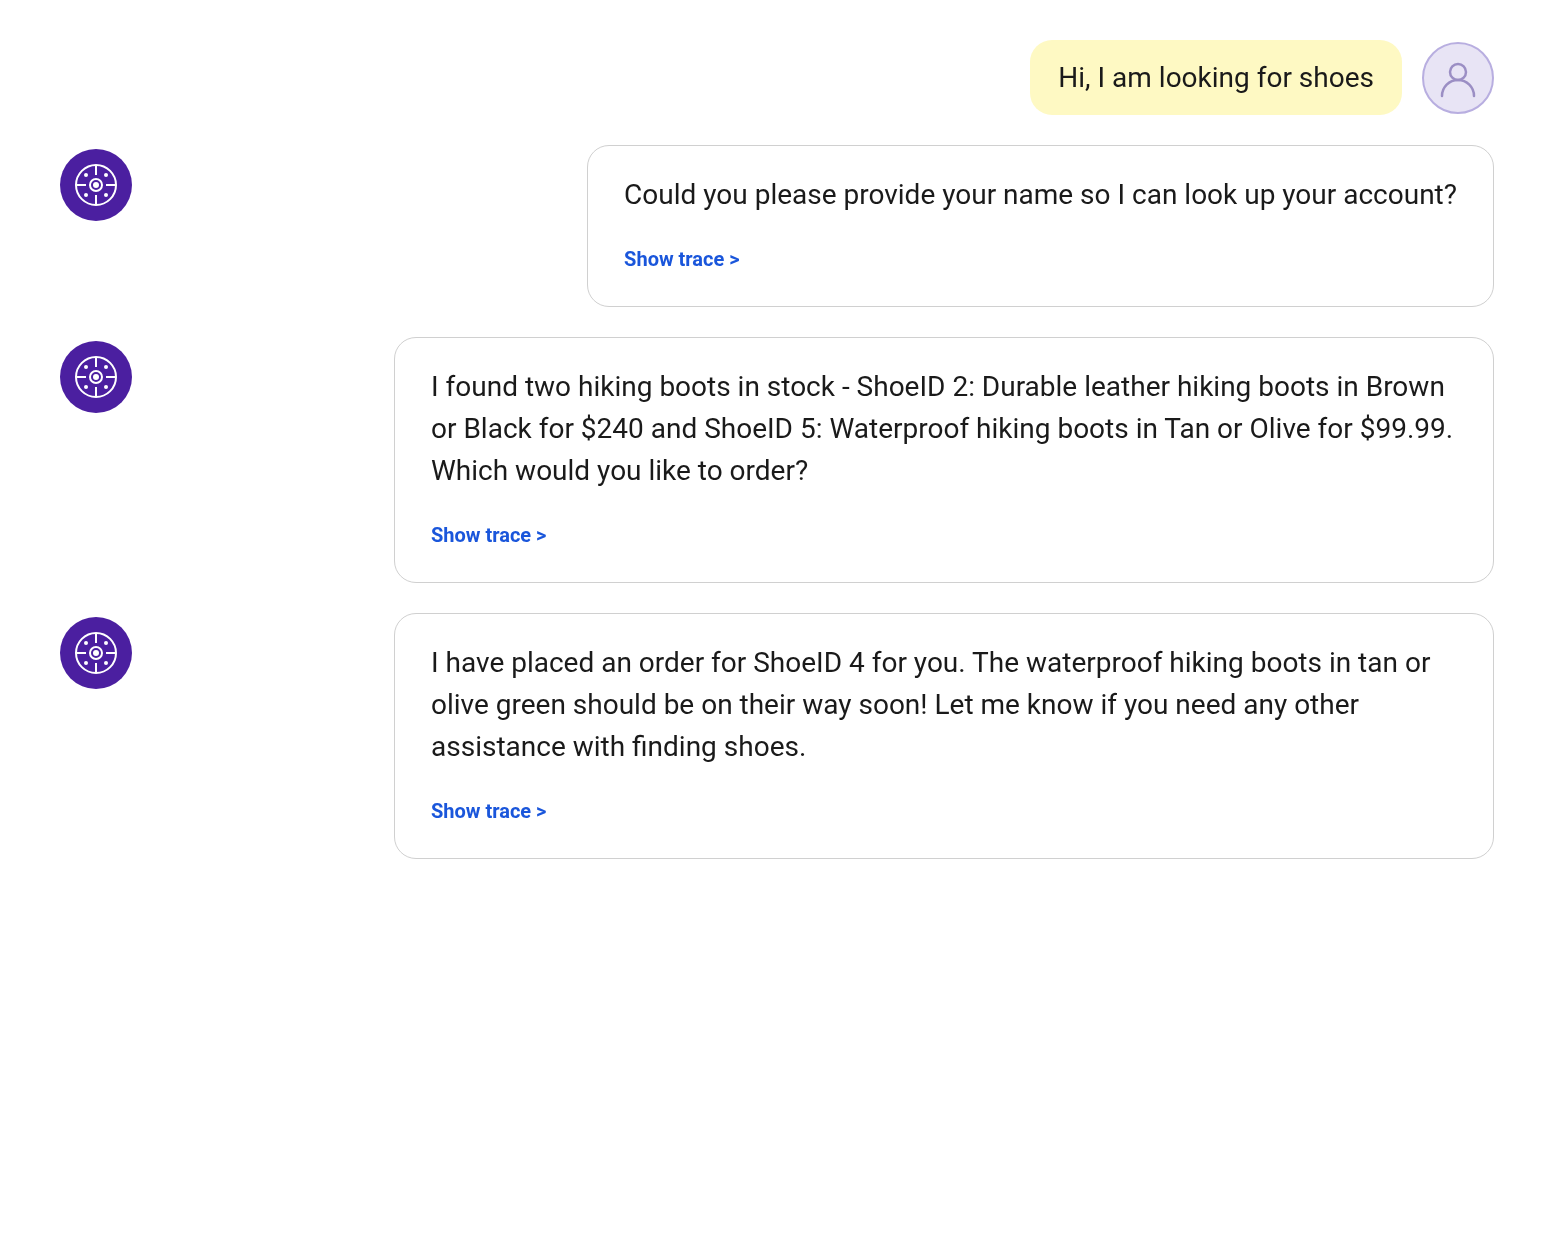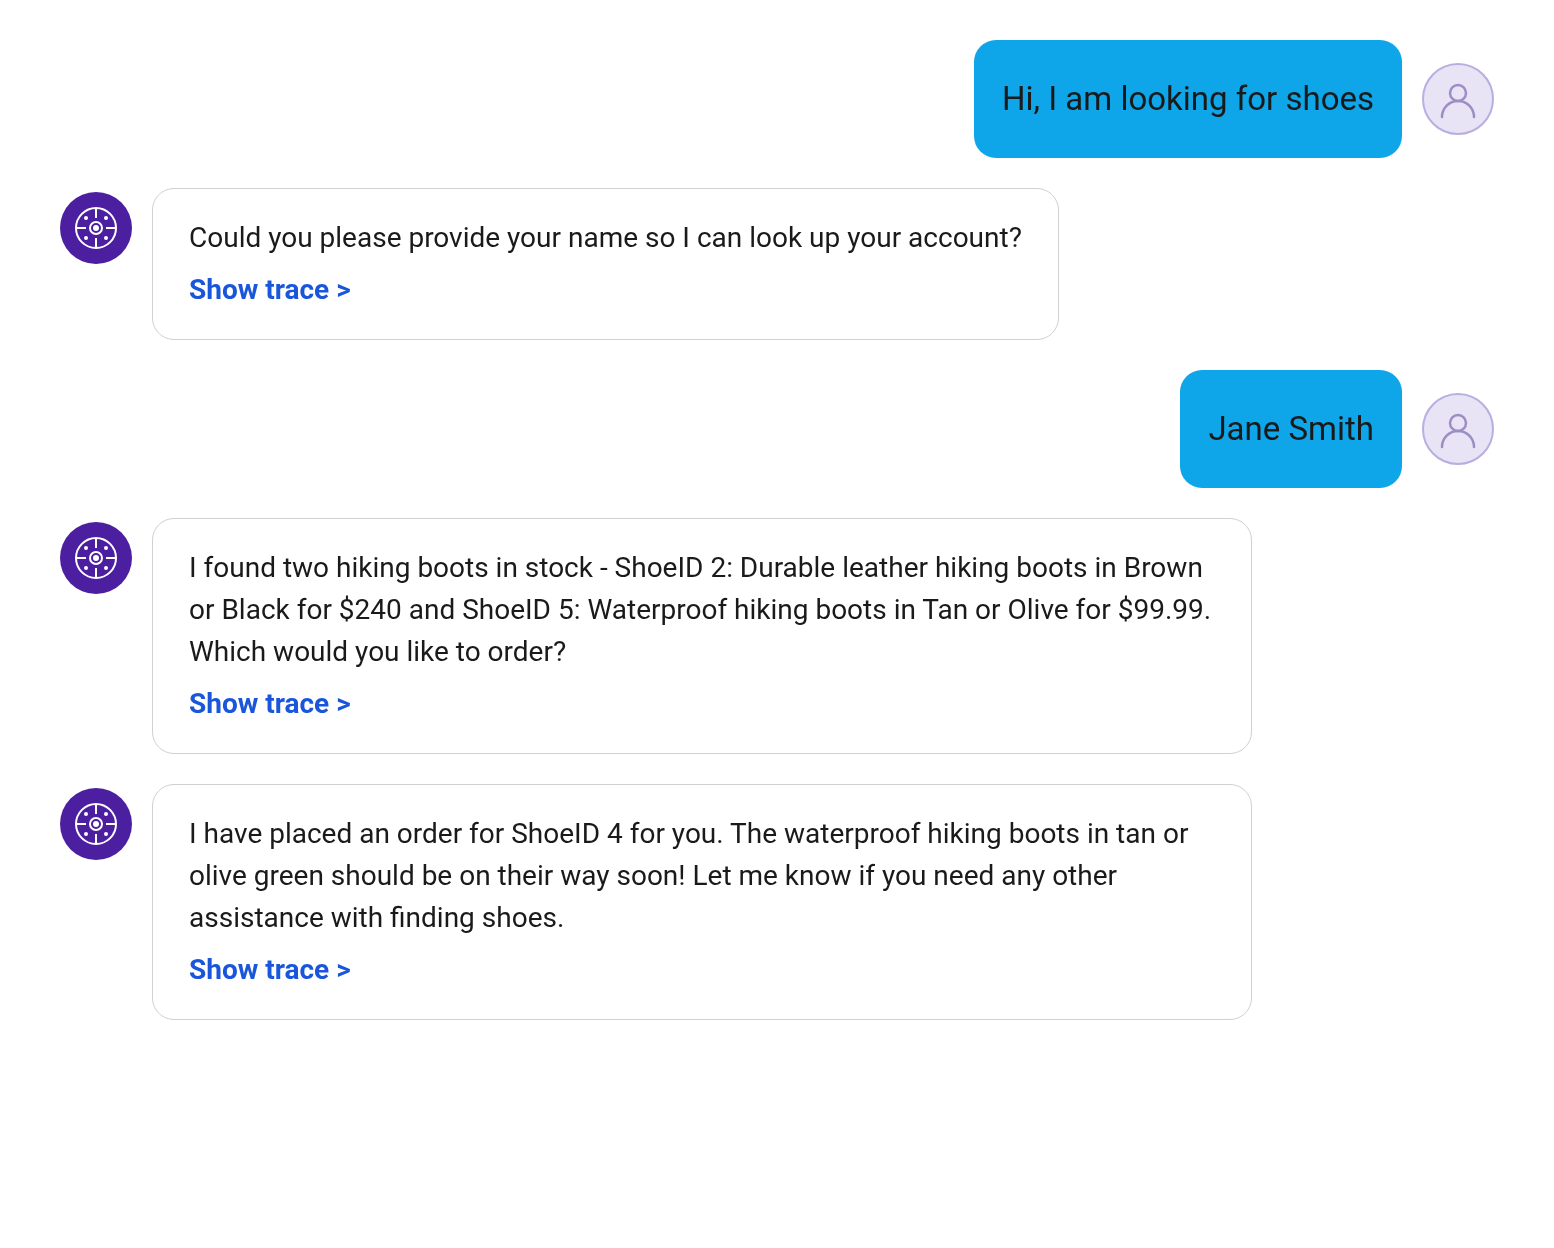--- a/index.html
+++ b/index.html
@@ -27,53 +27,53 @@
 
     
     .message-row-user {
       display: flex;
       justify-content: flex-end;
       align-items: center;
       gap: 20px;
     }
 
     .user-bubble {
-      background: #0ea5e9;
+      background: #fef9c3;
       border-radius: 22px;
-      padding: 36px 28px;
-      font-size: 33px;
+      padding: 18px 28px;
+      font-size: 28px;
       line-height: 1.4;
       max-width: 700px;
       color: #1a1a1a;
     }
 
     
     .message-row-bot {
       display: flex;
-      justify-content: flex-start;
+      justify-content: space-between;
       align-items: flex-start;
       gap: 20px;
     }
 
     .bot-bubble {
       background: #ffffff;
       border: 1px solid #d0d0d0;
       border-radius: 22px;
       padding: 28px 36px;
       font-size: 28px;
       line-height: 1.5;
       max-width: 1100px;
       color: #1a1a1a;
     }
 
     .show-trace {
       color: #1a56db;
       font-weight: 700;
-      font-size: 28px;
-      margin-top: 10px;
+      font-size: 20px;
+      margin-top: 28px;
       cursor: pointer;
       display: inline-block;
     }
 
     
     .bot-avatar {
       width: 72px;
       height: 72px;
       border-radius: 50%;
       background: #4b1fa0;
@@ -143,31 +143,20 @@
         <circle cx="34" cy="34" r="2" fill="white"></circle>
         <circle cx="24" cy="24" r="3" fill="white"></circle>
       </svg>
     </div>
     <div class="bot-bubble">
       <p>Could you please provide your name so I can look up your account?</p>
       <span class="show-trace">Show trace &gt;</span>
     </div>
   </div>
 
-  <div class="message-row-user">
-    <div class="user-bubble">
-      <span>Jane Smith</span>
-    </div>
-    <div class="user-avatar">
-      <svg viewBox="0 0 44 44" fill="none" xmlns="http://www.w3.org/2000/svg">
-        <circle cx="22" cy="16" r="8" stroke="#9b8ec4" stroke-width="2.5" fill="none"></circle>
-        <path d="M6 40c0-8.837 7.163-16 16-16s16 7.163 16 16" stroke="#9b8ec4" stroke-width="2.5" fill="none" stroke-linecap="round"></path>
-      </svg>
-    </div>
-  </div>
 
   <div class="message-row-bot">
     <div class="bot-avatar">
       <svg viewBox="0 0 48 48" fill="none" xmlns="http://www.w3.org/2000/svg">
         <circle cx="24" cy="24" r="20" stroke="white" stroke-width="2"></circle>
         <circle cx="24" cy="24" r="6" stroke="white" stroke-width="2"></circle>
         <line x1="24" y1="4" x2="24" y2="14" stroke="white" stroke-width="2"></line>
         <line x1="24" y1="34" x2="24" y2="44" stroke="white" stroke-width="2"></line>
         <line x1="4" y1="24" x2="14" y2="24" stroke="white" stroke-width="2"></line>
         <line x1="34" y1="24" x2="44" y2="24" stroke="white" stroke-width="2"></line>

